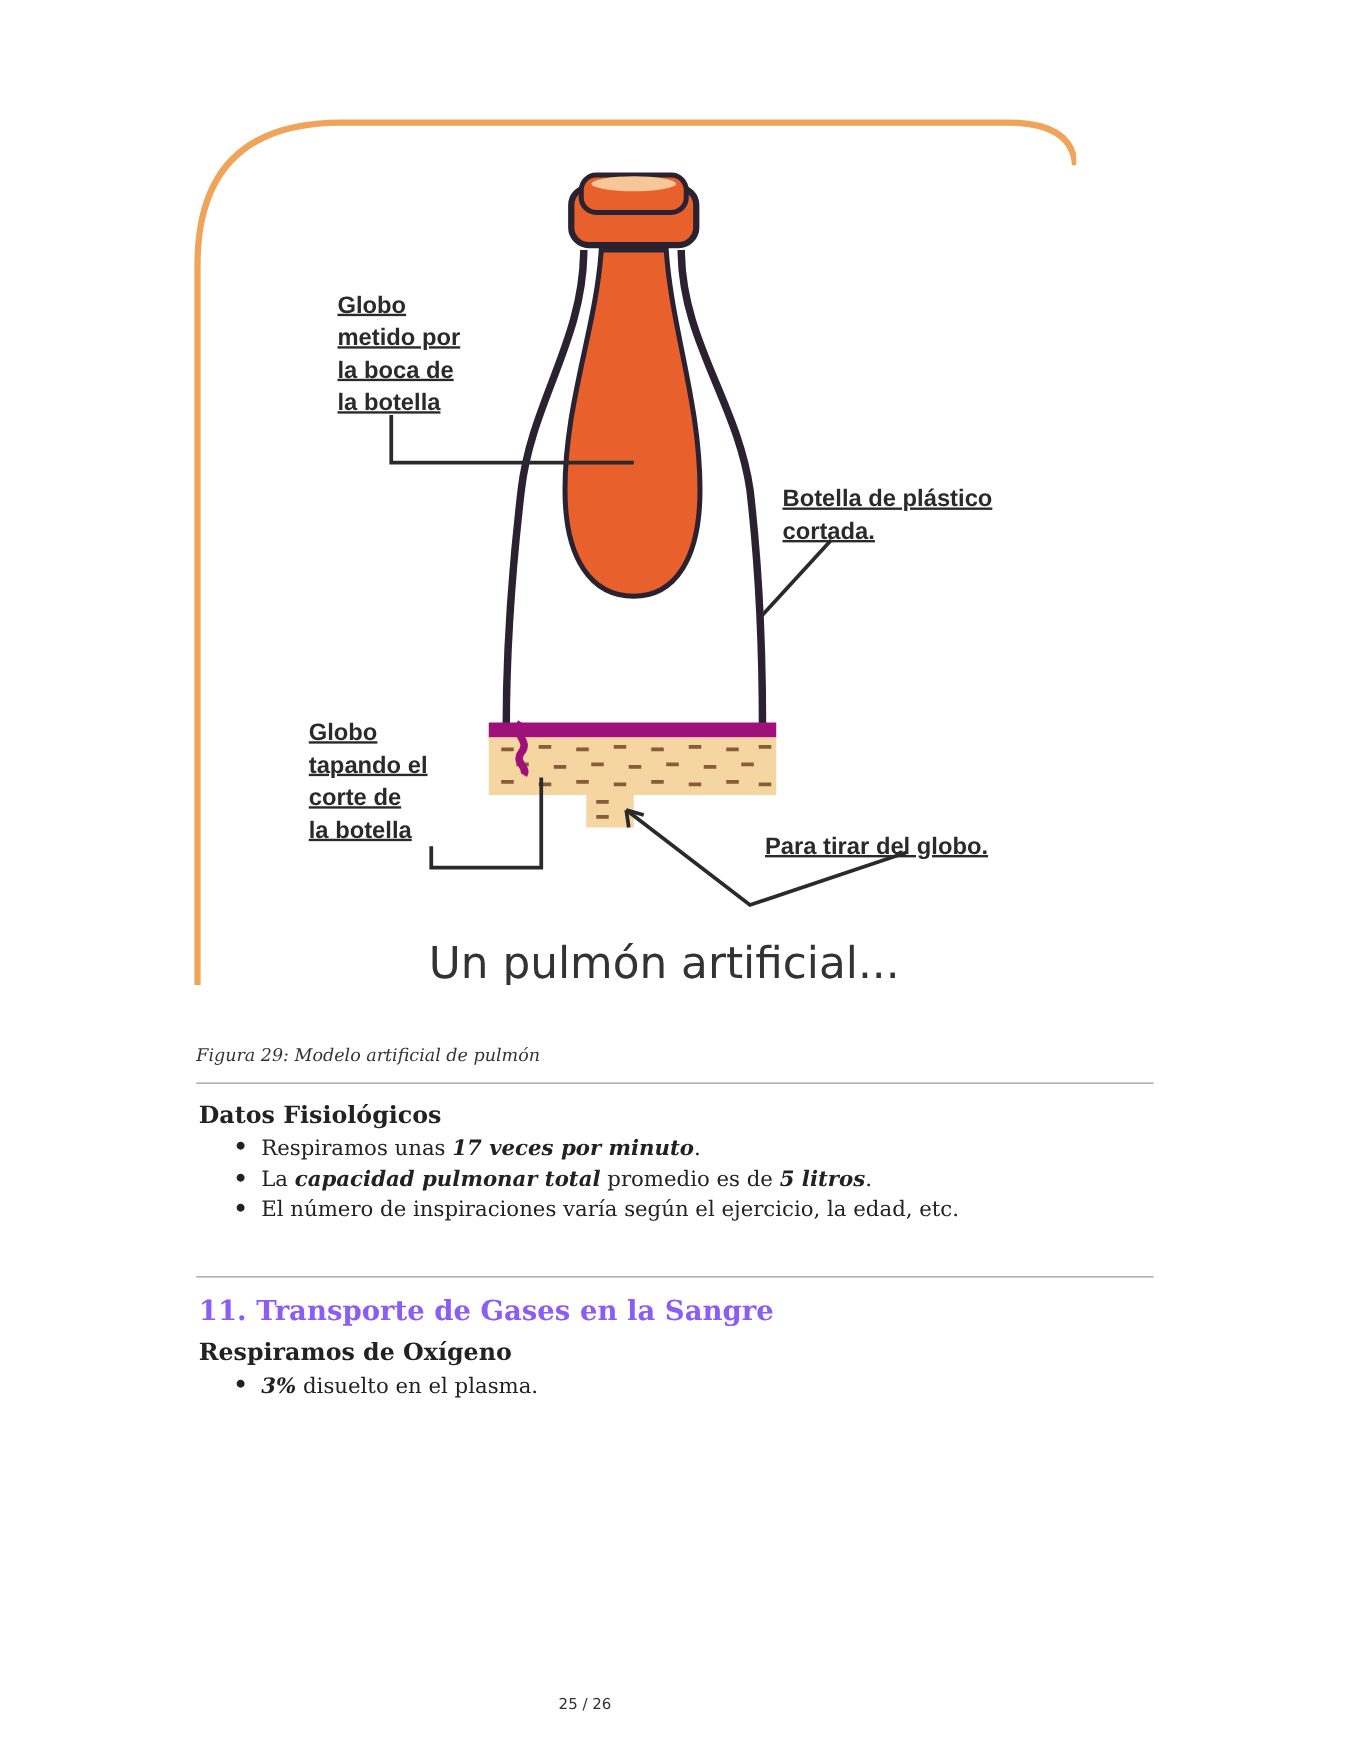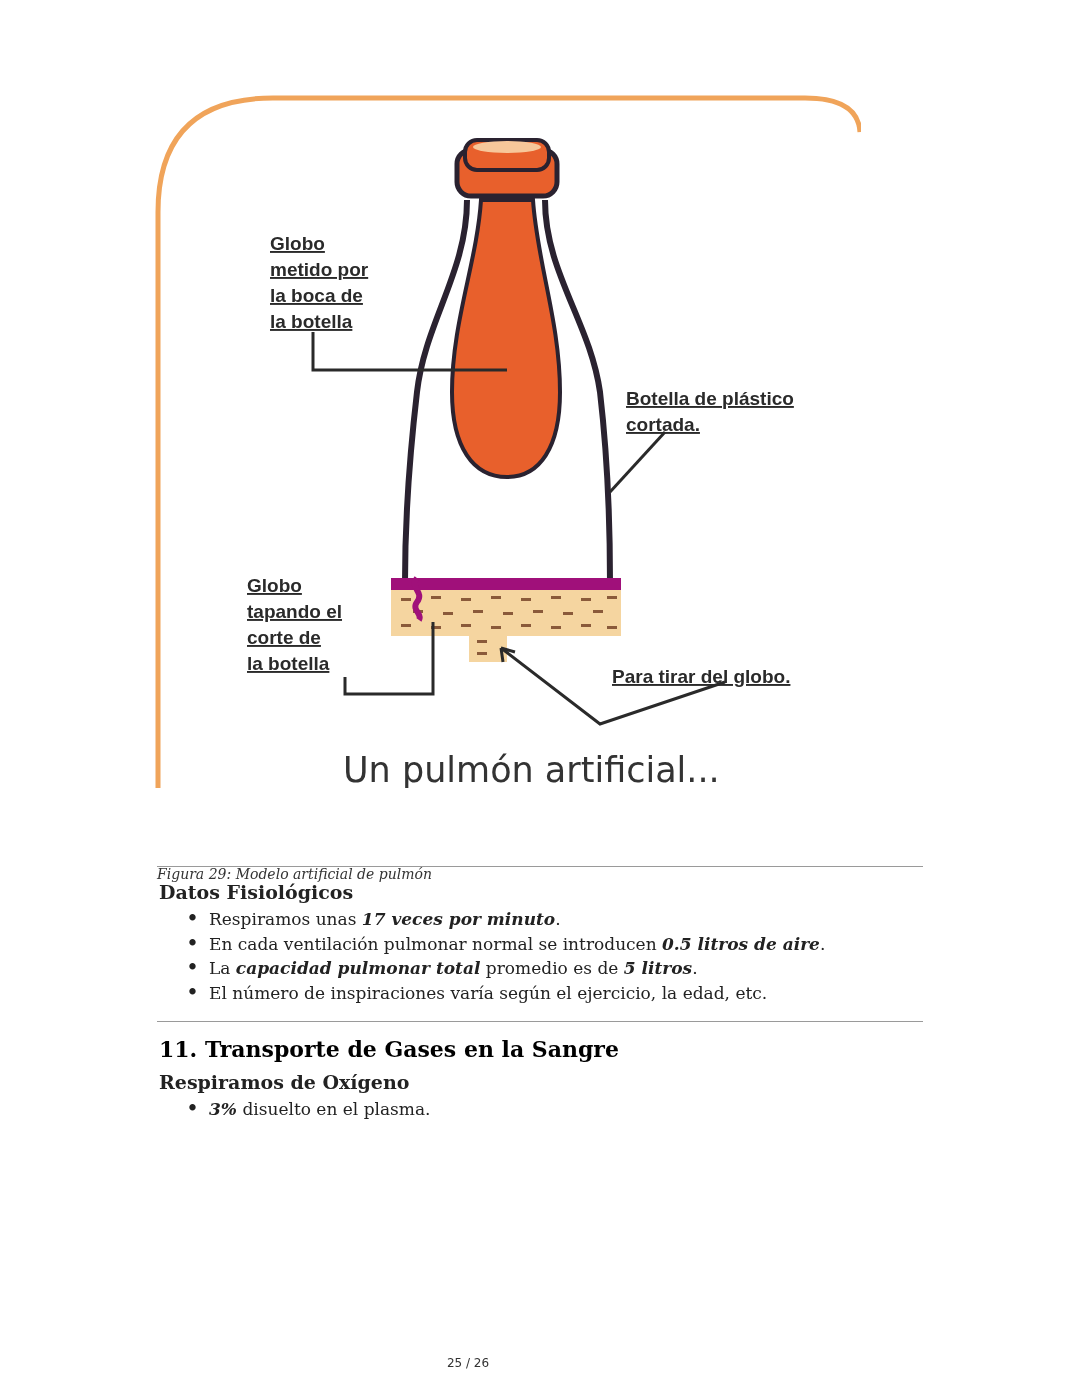--- a/index.html
+++ b/index.html
@@ -1,24 +1,24 @@
 <!DOCTYPE html>
 <html><head>
 <meta charset="utf-8">
 <style>
   html, body { margin:0; padding:0; }
   body { width:1080px; height:1397px; background:#ffffff; position:relative; overflow:hidden;
          font-family:"DejaVu Serif", serif; color:#222; }
   .figure { position:absolute; left:155px; top:92px; width:706px; height:696px; }
   .figure svg { display:block; }
-  .caption { position:absolute; left:157px; top:866px; font-size:14px; font-style:italic; color:#333;
+  .caption { position:absolute; left:157px; top:837px; font-size:14px; font-style:italic; color:#333;
              font-family:"DejaVu Serif", serif; }
   .rule { position:absolute; left:157px; width:766px; height:0; border-top:1.5px solid #9a9a9a; }
   .h3 { position:absolute; left:159px; font-weight:bold; font-size:19px; color:#222; }
-  .h2 { position:absolute; left:159px; font-weight:bold; font-size:22px; color:#000000; }
+  .h2 { position:absolute; left:159px; font-weight:bold; font-size:22px; color:#8b5cf6; }
   ul.list { position:absolute; left:186px; margin:0; padding:0; list-style:none; font-size:17px; line-height:24.5px; width:700px; }
   ul.list li { position:relative; padding-left:23px; }
   ul.list li::before { content:"\2022"; position:absolute; left:0; top:0; font-size:22px; line-height:24px; }
   b { font-weight:bold;font-style:italic; }
   .page-num { position:absolute; left:0; width:936px; top:1356px; text-align:center;
               font-family:"DejaVu Sans", sans-serif; font-size:12px; color:#333; }
   .lbl { font-family:"Liberation Sans", sans-serif; font-weight:bold; fill:#2a2a2a; font-size:19px; text-decoration:underline; }
 </style>
 </head>
 <body>
@@ -95,21 +95,20 @@
   </svg>
 </div>
 
 <div class="caption">Figura 29: Modelo artificial de pulmón</div>
 
 <div class="rule" style="top:866px"></div>
 
 <div class="h3" style="top:881px">Datos Fisiológicos</div>
 <ul class="list" style="top:907px">
   <li><span>Respiramos unas </span><b>17 veces por minuto</b><span>.</span></li>
-  <li><span>En cada ventilación pulmonar normal se introducen </span><b>0.5 litros de aire</b><span>.</span></li>
   <li><span>La </span><b>capacidad pulmonar total</b><span> promedio es de </span><b>5 litros</b><span>.</span></li>
   <li><span>El número de inspiraciones varía según el ejercicio, la edad, etc.</span></li>
 </ul>
 
 <div class="rule" style="top:1021px"></div>
 
 <div class="h2" style="top:1036px">11. Transporte de Gases en la Sangre</div>
 <div class="h3" style="top:1071px">Respiramos de Oxígeno</div>
 <ul class="list" style="top:1097px">
   <li><b>3%</b><span> disuelto en el plasma.</span></li>

